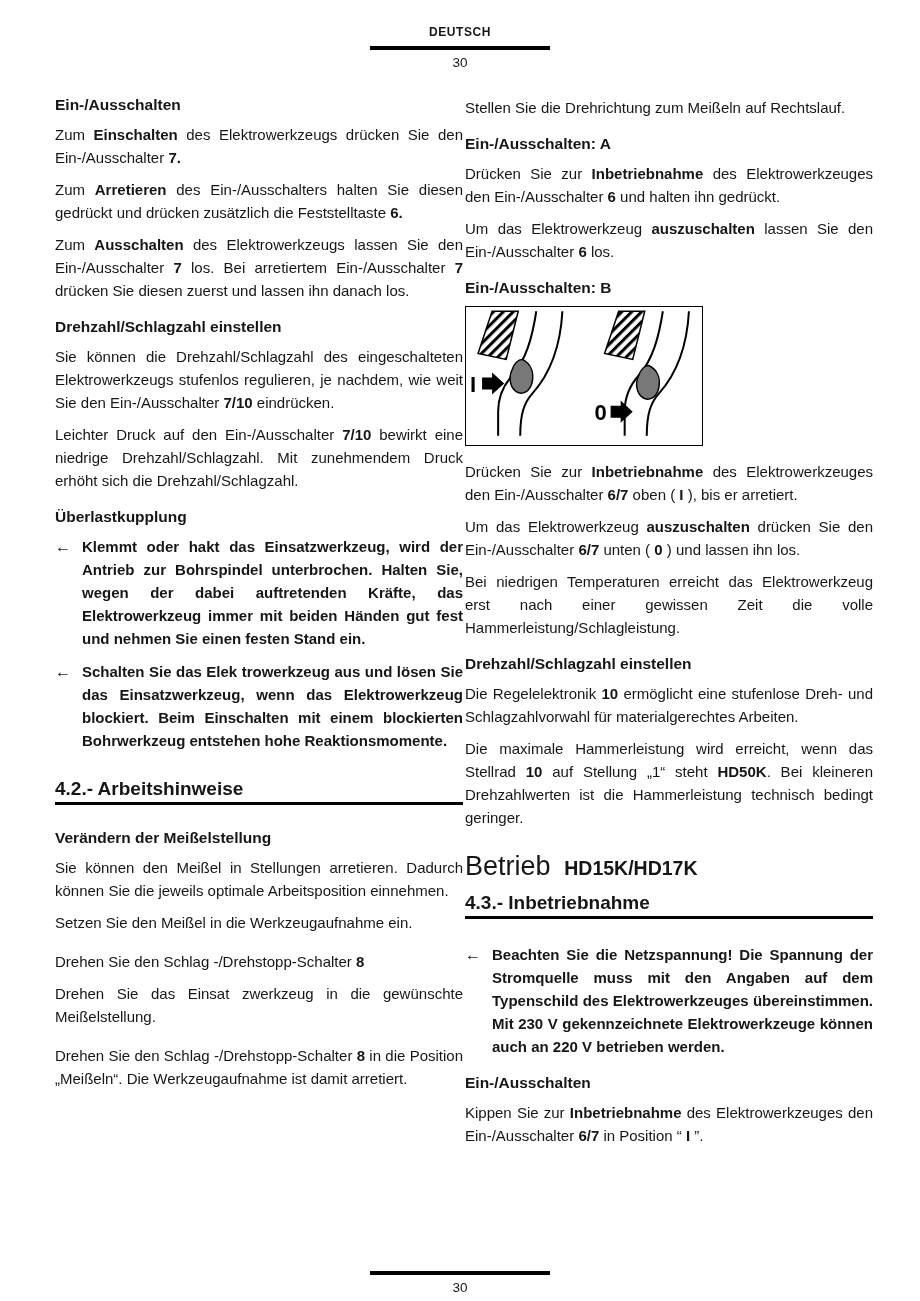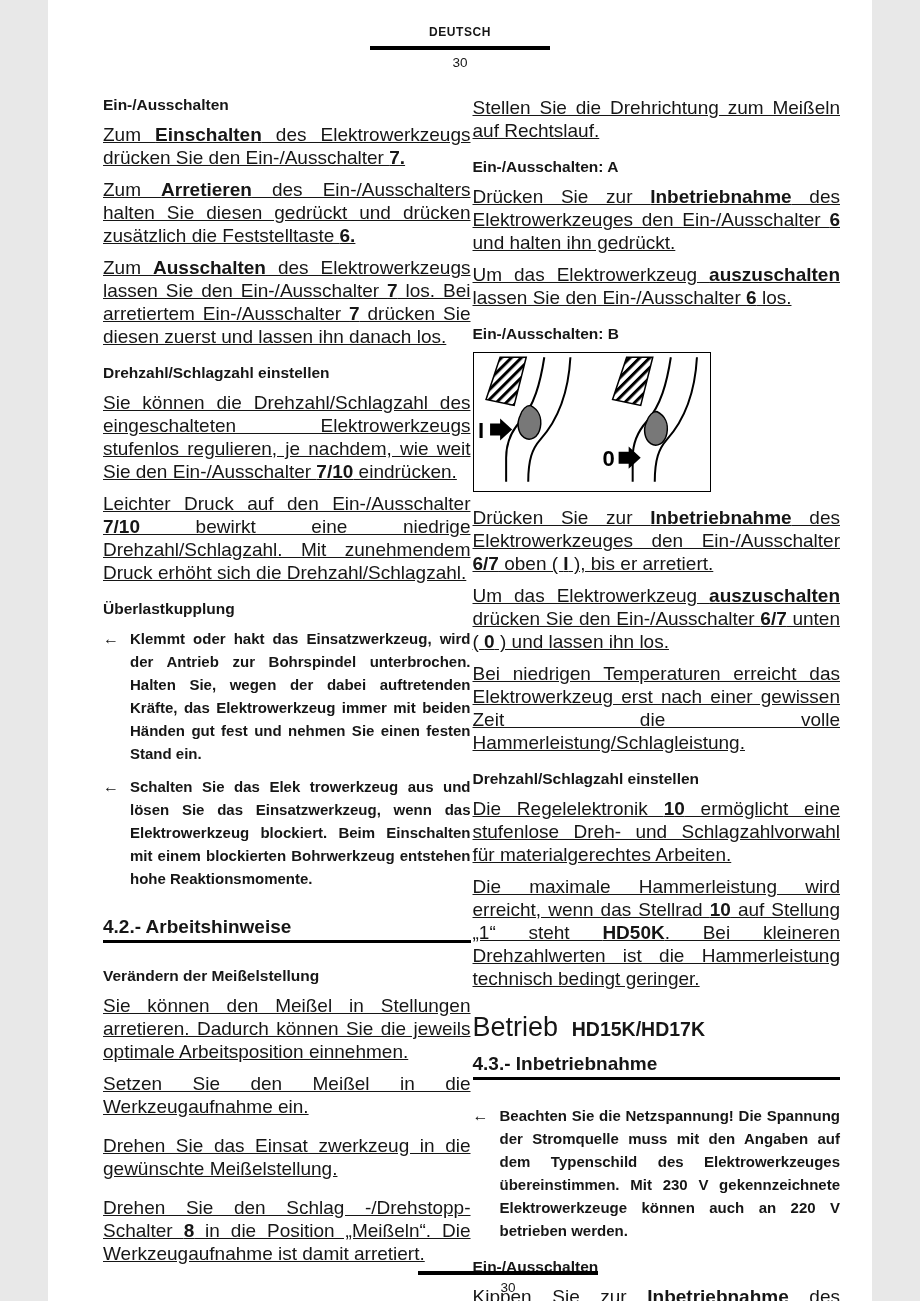--- a/index.html
+++ b/index.html
@@ -1,37 +1,36 @@
 <!DOCTYPE html>
 <html><head>
 <meta charset="utf-8">
 <style>
   * { margin: 0; padding: 0; box-sizing: border-box; }
   html, body { background: #e8e8e8; }
   body { font-family: "Liberation Sans", sans-serif; }
   .page {
     position: relative;
-    width: 824px; height: 1301px;
+    width: 920px; height: 1301px;
     background: #ffffff;
     color: #161616;
     overflow: hidden;
     margin: 0 auto;
   }
   .header { padding-top: 25px; text-align: center; }
   .lang { font-size: 12px; font-weight: bold; letter-spacing: 0.6px; }
   .hrule { width: 180px; height: 4px; background: #000; margin: 7px auto 5px auto; }
   .pagenum { font-size: 13.5px; }
   .columns { display: flex; gap: 2px; padding: 26px 32px 0 55px; }
   .col { width: 408px; }
   .col > :first-child { margin-top: 0; }
   p.body {
-    font-size: 19px; line-height: 23px;
+    font-size: 15px; line-height: 23px;
     text-align: justify;
     margin: 0 0 9px 0;
-    text-decoration: underline;
   }
   p.gap { margin-bottom: 16px; }
   h4.sub {
     font-size: 15.5px; font-weight: bold;
     margin: 16px 0 9px 0;
   }
   h3.section {
     font-size: 19px; font-weight: bold;
     border-bottom: 3.5px solid #000;
     padding-bottom: 2px;
@@ -97,20 +96,21 @@
       <div class="bullet">
         <span class="arrow">←</span>
         <span>Schalten Sie das Elek trowerkzeug aus und lösen Sie das Einsatzwerkzeug, wenn das Elektrowerkzeug blockiert. Beim Einschalten mit einem blockierten Bohrwerkzeug entstehen hohe Reaktionsmomente.</span>
       </div>
 
       <h3 class="section">4.2.- Arbeitshinweise</h3>
 
       <h4 class="sub">Verändern der Meißelstellung</h4>
       <p class="body">Sie können den Meißel in Stellungen arretieren. Dadurch können Sie die jeweils optimale Arbeitsposition einnehmen.</p>
       <p class="body gap">Setzen Sie den Meißel in die Werkzeugaufnahme ein.</p>
+      <p class="body"><span>Drehen Sie den Schlag -/Drehstopp-Schalter </span><b>8</b></p>
       <p class="body gap">Drehen Sie das Einsat zwerkzeug in die gewünschte Meißelstellung.</p>
       <p class="body"><span>Drehen Sie den Schlag -/Drehstopp-Schalter </span><b>8</b><span> in die Position „Meißeln“. Die Werkzeugaufnahme ist damit arretiert.</span></p>
     </section>
 
     <section class="col">
       <p class="body">Stellen Sie die Drehrichtung zum Meißeln auf Rechtslauf.</p>
 
       <h4 class="sub">Ein-/Ausschalten: A</h4>
       <p class="body"><span>Drücken Sie zur </span><b>Inbetriebnahme</b><span> des Elektrowerkzeuges den Ein-/Ausschalter </span><b>6</b><span> und halten ihn gedrückt.</span></p>
       <p class="body"><span>Um das Elektrowerkzeug </span><b>auszuschalten</b><span> lassen Sie den Ein-/Ausschalter </span><b>6</b><span> los.</span></p>

